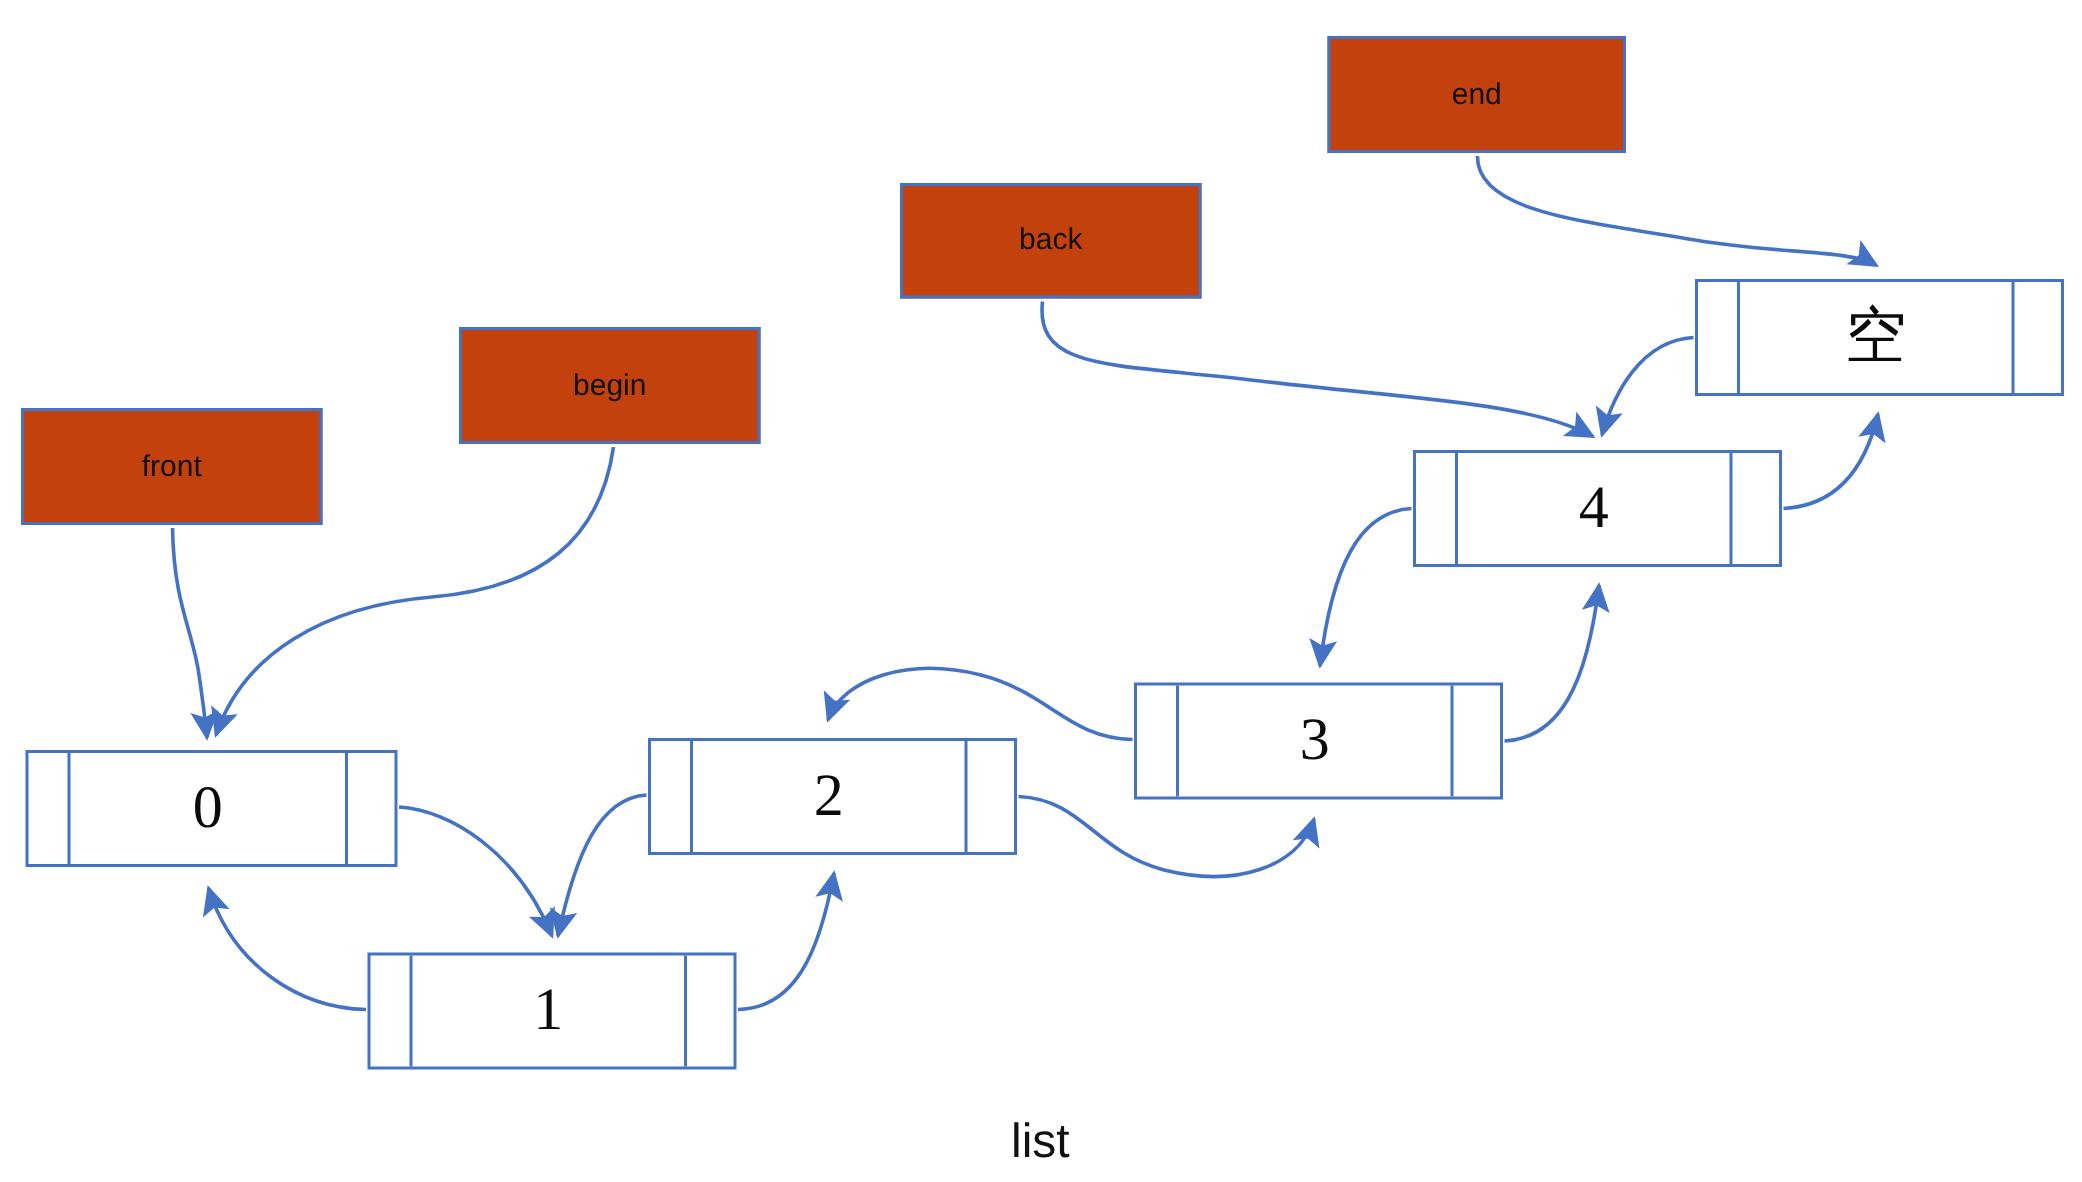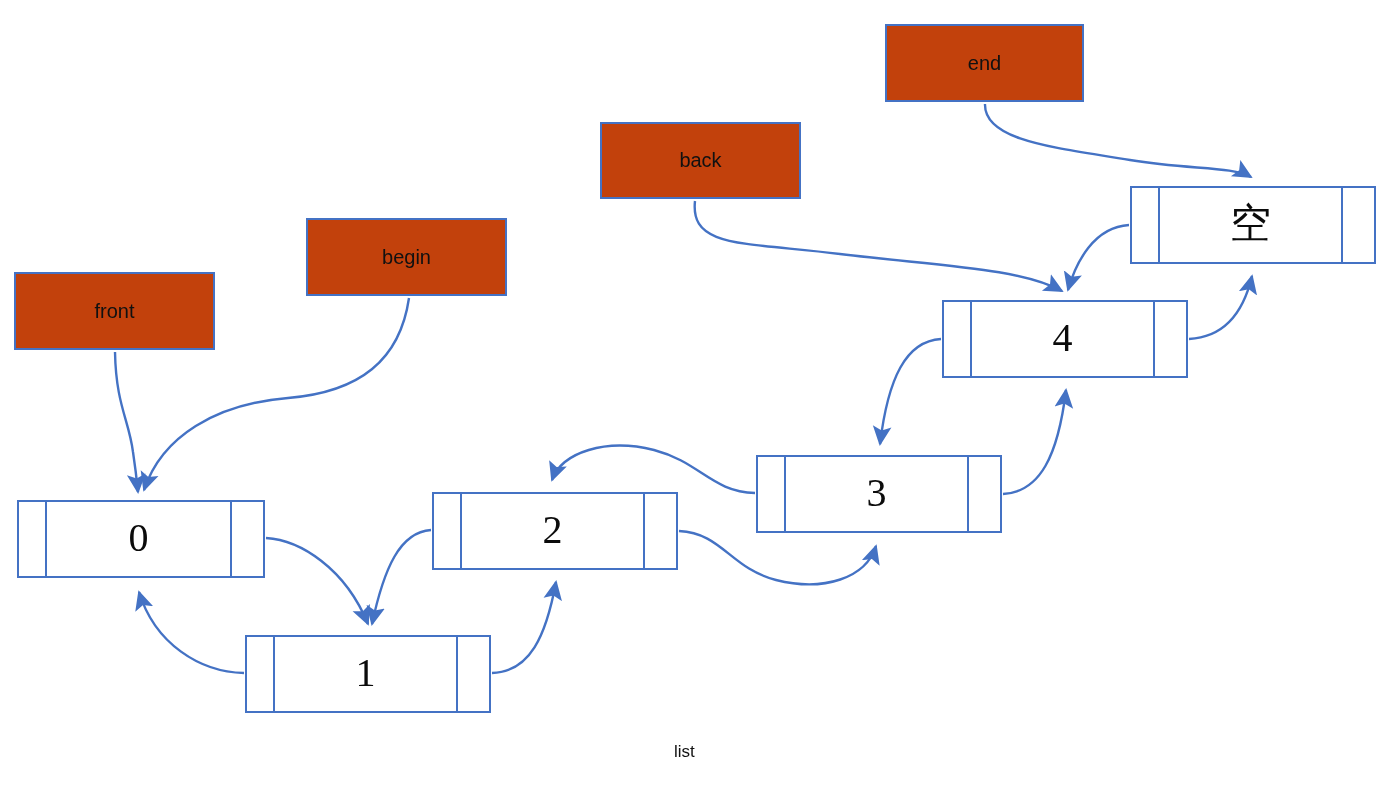--- a/index.html
+++ b/index.html
@@ -70,21 +70,21 @@
     align-items: center;
     justify-content: center;
     font-family: "Liberation Sans", sans-serif;
     font-size: 20px;
     color: #111111;
   }
   
   .caption {
     position: absolute;
     font-family: "Liberation Sans", sans-serif;
-    font-size: 17px;
+    font-size: 32px;
     color: #111111;
     white-space: nowrap;
   }
 </style>
 </head>
 <body>
 
 <div id="canvas">
 
   <svg id="edges" viewBox="0 0 1388 788" width="1388" height="788" xmlns="http://www.w3.org/2000/svg">

